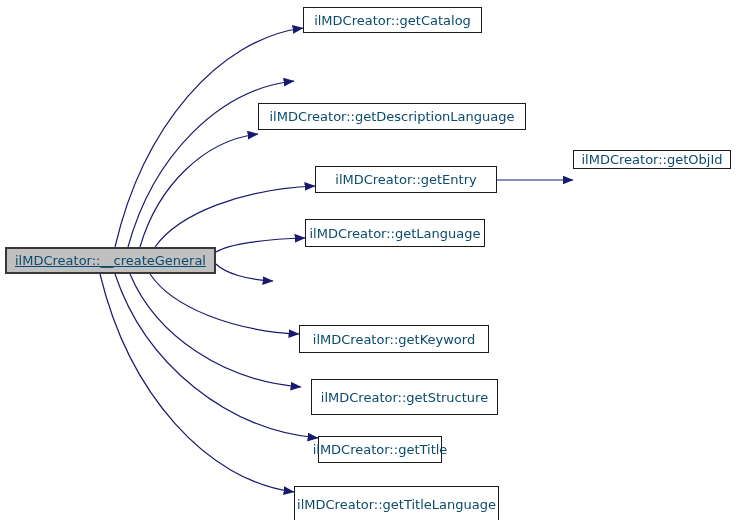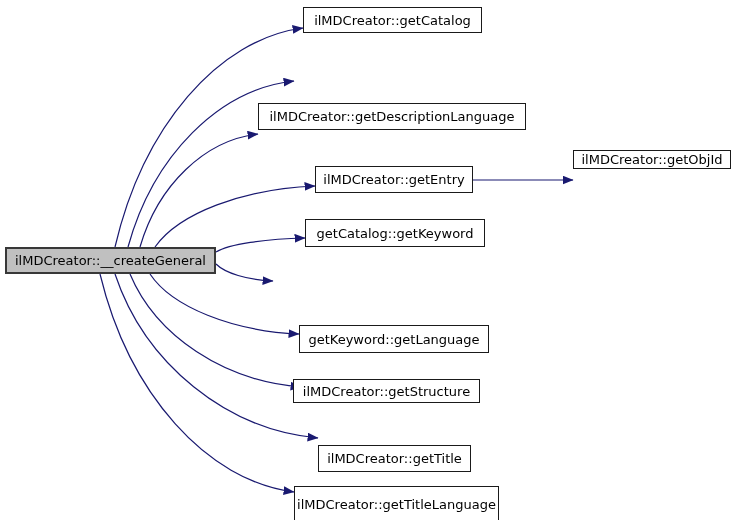--- a/index.html
+++ b/index.html
@@ -10,28 +10,29 @@
     font-family:"DejaVu Sans","Liberation Sans",sans-serif;
     overflow:hidden;
   }
   .edges{position:absolute;left:0;top:0;width:739px;height:520px;}
   .node{
     position:absolute;
     box-sizing:border-box;
     display:flex;align-items:center;justify-content:center;
     background:#ffffff;
     border:1px solid #1a1a1a;
-    color:#000000;
+    color:#0c4a6e;
     font-size:13px;
     white-space:nowrap;
     cursor:pointer;
   }
   .node.focus{
     background:#c0c0c0;
     border:2px solid #383838;
+    text-decoration:underline;
   }
 </style>
 </head>
 <body>
 
 <div class="canvas">
 
   <svg class="edges" width="739" height="520" viewBox="0 0 739 520" xmlns="http://www.w3.org/2000/svg">
     <defs>
       <marker id="arrow" viewBox="0 0 10 8" refX="9.5" refY="4" markerWidth="11" markerHeight="9" markerUnits="userSpaceOnUse" orient="auto">
@@ -59,42 +60,42 @@
 
   <div class="node" style="left:303px;top:7px;width:179px;height:26px">
     <span>ilMDCreator::getCatalog</span>
   </div>
 
 
   <div class="node" style="left:258px;top:103px;width:268px;height:27px">
     <span>ilMDCreator::getDescriptionLanguage</span>
   </div>
 
-  <div class="node" style="left:315px;top:166px;width:158px;height:27px">
+  <div class="node" style="left:315px;top:166px;width:182px;height:27px">
     <span>ilMDCreator::getEntry</span>
   </div>
 
   <div class="node" style="left:573px;top:150px;width:158px;height:19px">
     <span>ilMDCreator::getObjId</span>
   </div>
 
   <div class="node" style="left:305px;top:219px;width:180px;height:28px">
-    <span>getCatalog::getKeyword</span>
+    <span>ilMDCreator::getLanguage</span>
   </div>
 
 
   <div class="node" style="left:299px;top:325px;width:190px;height:28px">
-    <span>getKeyword::getLanguage</span>
+    <span>ilMDCreator::getKeyword</span>
   </div>
 
-  <div class="node" style="left:293px;top:379px;width:187px;height:24px">
+  <div class="node" style="left:311px;top:379px;width:187px;height:36px">
     <span>ilMDCreator::getStructure</span>
   </div>
 
-  <div class="node" style="left:318px;top:445px;width:153px;height:27px">
+  <div class="node" style="left:318px;top:436px;width:124px;height:27px">
     <span>ilMDCreator::getTitle</span>
   </div>
 
   <div class="node" style="left:294px;top:486px;width:205px;height:36px">
     <span>ilMDCreator::getTitleLanguage</span>
   </div>
 
 </div>
 
 </body></html>

